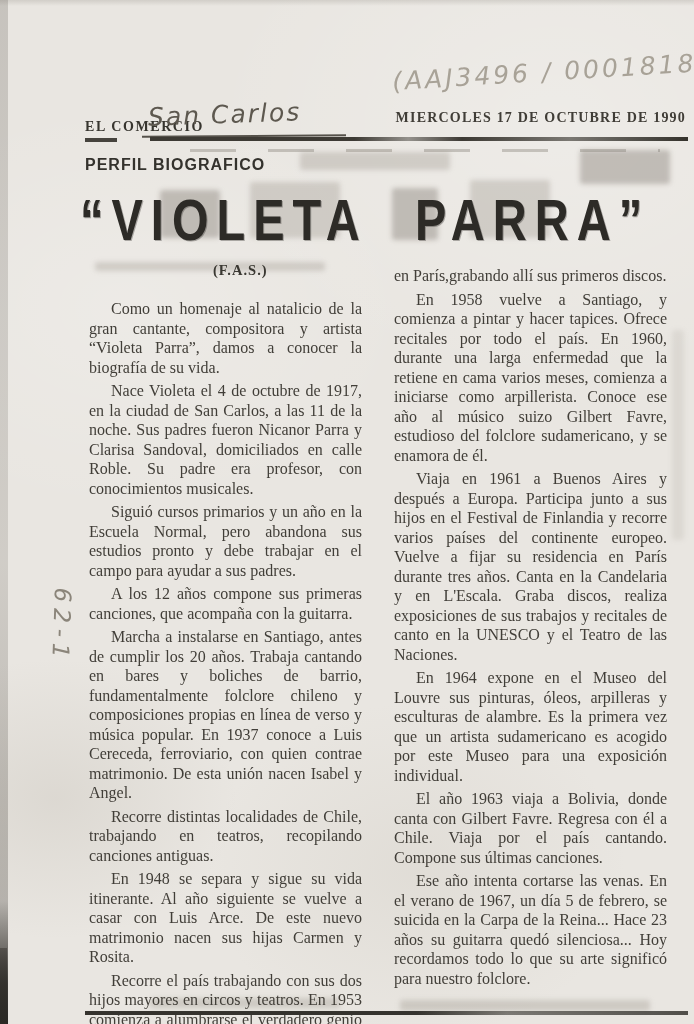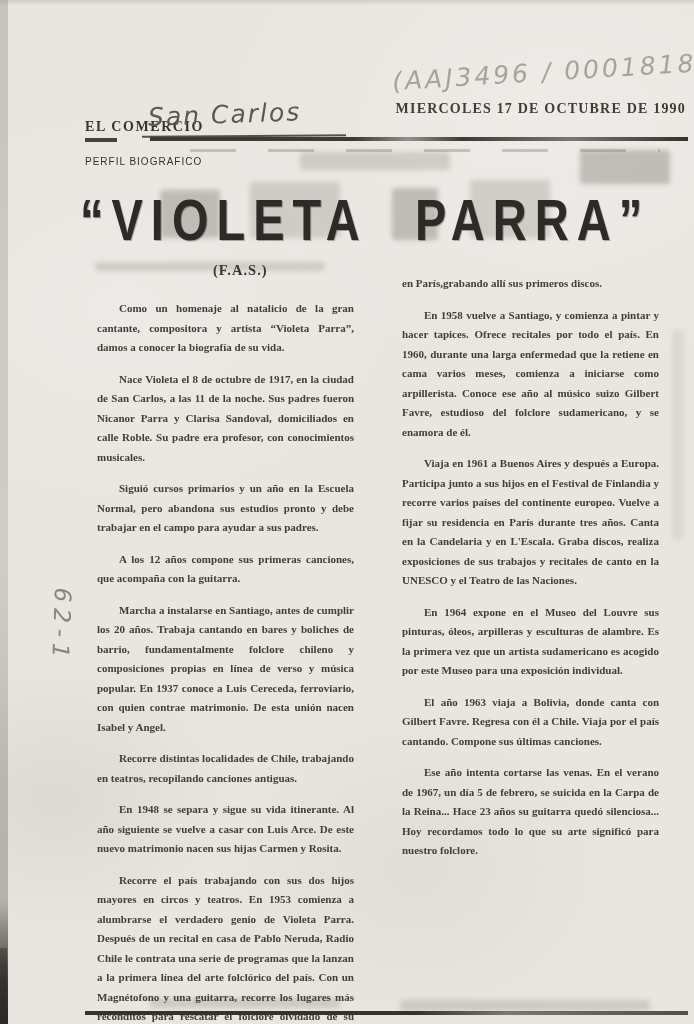--- a/index.html
+++ b/index.html
@@ -30,47 +30,47 @@
 
   
   .masthead{position:absolute;left:85px;top:119px;font-weight:bold;font-size:14px;letter-spacing:1.6px;color:#37352f;}
   .place{
     position:absolute;left:148px;top:100px;
     font-family:"DejaVu Sans", sans-serif;font-style:italic;
     font-size:25px;letter-spacing:2px;color:#5d584f;
     transform:rotate(-2deg);white-space:nowrap;
   }
   .place-underline{position:absolute;left:142px;top:135px;width:204px;height:2px;background:#55514a;transform:rotate(-.4deg);}
-  .date{position:absolute;right:8px;top:101px;font-weight:bold;font-size:14px;letter-spacing:1.2px;color:#403d37;}
+  .date{position:absolute;right:8px;top:110px;font-weight:bold;font-size:14px;letter-spacing:1.2px;color:#403d37;}
 
   .rule-a{position:absolute;left:85px;top:138px;width:32px;height:4px;background:#46433d;}
   .rule-b{position:absolute;left:150px;top:137px;width:538px;height:4px;
     background:linear-gradient(to right,#3d3a34 0%, #3d3a34 38%, rgba(61,58,52,.5) 48%, #3d3a34 58%, rgba(61,58,52,.65) 78%, #34322c 100%);}
   .rule-c{position:absolute;left:190px;top:149px;width:470px;height:3px;
     background:repeating-linear-gradient(to right, rgba(120,114,104,.35) 0 46px, transparent 46px 78px);filter:blur(.4px);}
 
-  .section-label{position:absolute;left:85px;top:156px;font-family:"Liberation Sans", sans-serif;font-weight:normal;font-size:10px;letter-spacing:1px;color:#34322d;}
+  .section-label{position:absolute;left:85px;top:156px;font-family:"Liberation Sans", sans-serif;font-weight:bold;font-size:16px;letter-spacing:1px;color:#34322d;}
 
   
   .headline{
     position:absolute;left:80px;top:186px;width:600px;height:72px;
     font-family:"Liberation Sans", sans-serif;font-weight:bold;
     font-size:47px;letter-spacing:8px;word-spacing:28px;white-space:nowrap;
     color:#2d2b27;transform:scaleY(1.22);transform-origin:top left;
     text-shadow:1px 1px 0 rgba(45,43,39,.35);
   }
 
   
   .ghost{position:absolute;filter:blur(2.5px);background:rgba(135,129,118,.28);border-radius:3px;}
   .ghost.dk{background:rgba(120,114,104,.38);}
 
   
   .columns{position:absolute;left:85px;top:262px;width:586px;display:flex;gap:24px;}
   .col{width:281px;}
-  .col p{margin:12px;text-indent:22px;text-align:justify;font-size:11px;line-height:19.5px;color:#413e38;font-weight:bold;}
+  .col p{margin:4px;text-indent:22px;text-align:justify;font-size:16px;line-height:19.5px;color:#413e38;}
   .col-right p:first-child{text-indent:0;}
   .byline{font-weight:bold;font-size:14.5px;letter-spacing:1px;color:#3a3832;padding-left:128px;margin-bottom:20px;white-space:nowrap;}
 
   
   .margin-note{
     position:absolute;left:76px;top:588px;
     font-family:"DejaVu Sans", sans-serif;font-style:italic;
     font-size:23px;letter-spacing:6px;color:#8b857a;
     transform:rotate(92deg);transform-origin:0 0;white-space:nowrap;
   }
@@ -110,21 +110,21 @@
   <div class="ghost" style="left:150px;top:998px;width:190px;height:10px;"></div>
   <div class="ghost" style="left:400px;top:1000px;width:250px;height:11px;"></div>
 
   <div class="headline">“VIOLETA PARRA”</div>
 
   <div class="columns">
     <div class="col col-left">
       <div class="byline">(F.A.S.)</div>
       <div>
           <p>Como un homenaje al natalicio de la gran cantante, compositora y artista “Violeta Parra”, damos a conocer la biografía de su vida.</p>
-          <p>Nace Violeta el 8 de octubre de 1917, en la ciudad de San Carlos, a las 11 de la noche. Sus padres fueron Nicanor Parra y Clarisa Sandoval, domiciliados en calle Roble. Su padre era profesor, con conocimientos musicales.</p>
+          <p>Nace Violeta el 4 de octubre de 1917, en la ciudad de San Carlos, a las 11 de la noche. Sus padres fueron Nicanor Parra y Clarisa Sandoval, domiciliados en calle Roble. Su padre era profesor, con conocimientos musicales.</p>
           <p>Siguió cursos primarios y un año en la Escuela Normal, pero abandona sus estudios pronto y debe trabajar en el campo para ayudar a sus padres.</p>
           <p>A los 12 años compone sus primeras canciones, que acompaña con la guitarra.</p>
           <p>Marcha a instalarse en Santiago, antes de cumplir los 20 años. Trabaja cantando en bares y boliches de barrio, fundamentalmente folclore chileno y composiciones propias en línea de verso y música popular. En 1937 conoce a Luis Cereceda, ferroviario, con quien contrae matrimonio. De esta unión nacen Isabel y Angel.</p>
           <p>Recorre distintas localidades de Chile, trabajando en teatros, recopilando canciones antiguas.</p>
           <p>En 1948 se separa y sigue su vida itinerante. Al año siguiente se vuelve a casar con Luis Arce. De este nuevo matrimonio nacen sus hijas Carmen y Rosita.</p>
           <p>Recorre el país trabajando con sus dos hijos mayores en circos y teatros. En 1953 comienza a alumbrarse el verdadero genio de Violeta Parra. Después de un recital en casa de Pablo Neruda, Radio Chile le contrata una serie de programas que la lanzan a la primera línea del arte folclórico del país. Con un Magnétofono y una guitarra, recorre los lugares más recónditos para rescatar el folclore olvidado de su pueblo.</p>
           <p>En 1954 obtiene el Premio Caupolicán, otorgado a la folclorista del año. Es invitada al Festival de la Juventud, en Polonia. Fija su residencia durante dos años</p>
         </div>
     </div>
     <div class="col col-right">

